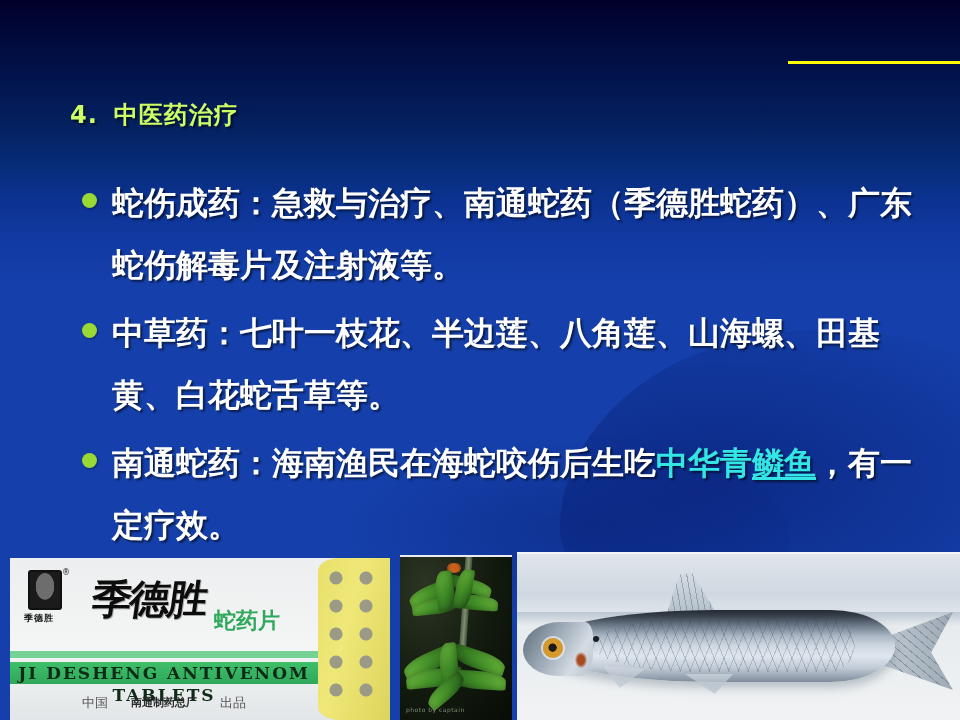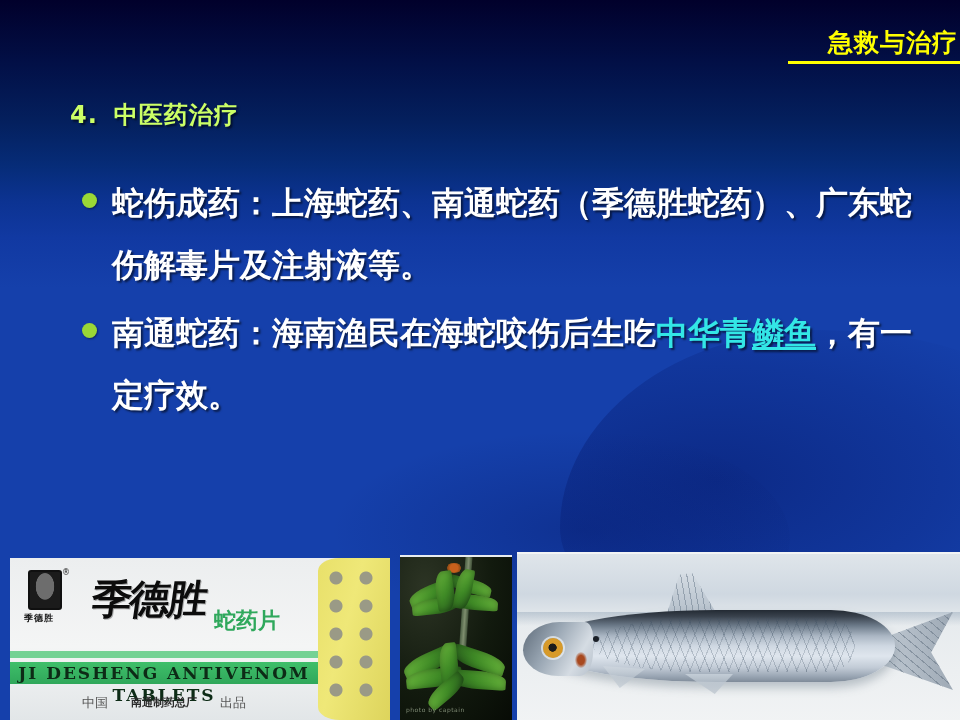--- a/index.html
+++ b/index.html
@@ -427,36 +427,41 @@
   }
 </style>
 </head>
 <body>
 
 <div id="slide">
 
   <div class="swirl-a"></div>
   <div class="swirl-b"></div>
 
-  <div class="header-title">急救与治疗</div>
   <div class="header-rule"></div>
 
   <div class="slide-title">
     <span class="num">4.</span><span>中医药治疗</span>
   </div>
 
   <div class="bullets">
 
     <div class="bullet-row">
       <span class="bullet-dot"></span>
       <div class="bullet-text">
-        <span>蛇伤成药：上海蛇药、南通蛇药（季德胜蛇药）、广东蛇伤解毒片及注射液等。</span>
+        <span>蛇伤成药：急救与治疗、南通蛇药（季德胜蛇药）、广东蛇伤解毒片及注射液等。</span>
       </div>
     </div>
 
+    <div class="bullet-row">
+      <span class="bullet-dot"></span>
+      <div class="bullet-text">
+        <span>中草药：七叶一枝花、半边莲、八角莲、山海螺、田基黄、白花蛇舌草等。</span>
+      </div>
+    </div>
 
     <div class="bullet-row">
       <span class="bullet-dot"></span>
       <div class="bullet-text">
         <span>南通蛇药：海南渔民在海蛇咬伤后生吃</span><span class="link-text">中华青</span><span class="link-text underlined">鳞鱼</span><span>，有一定疗效。</span>
       </div>
     </div>
 
   </div>
 

